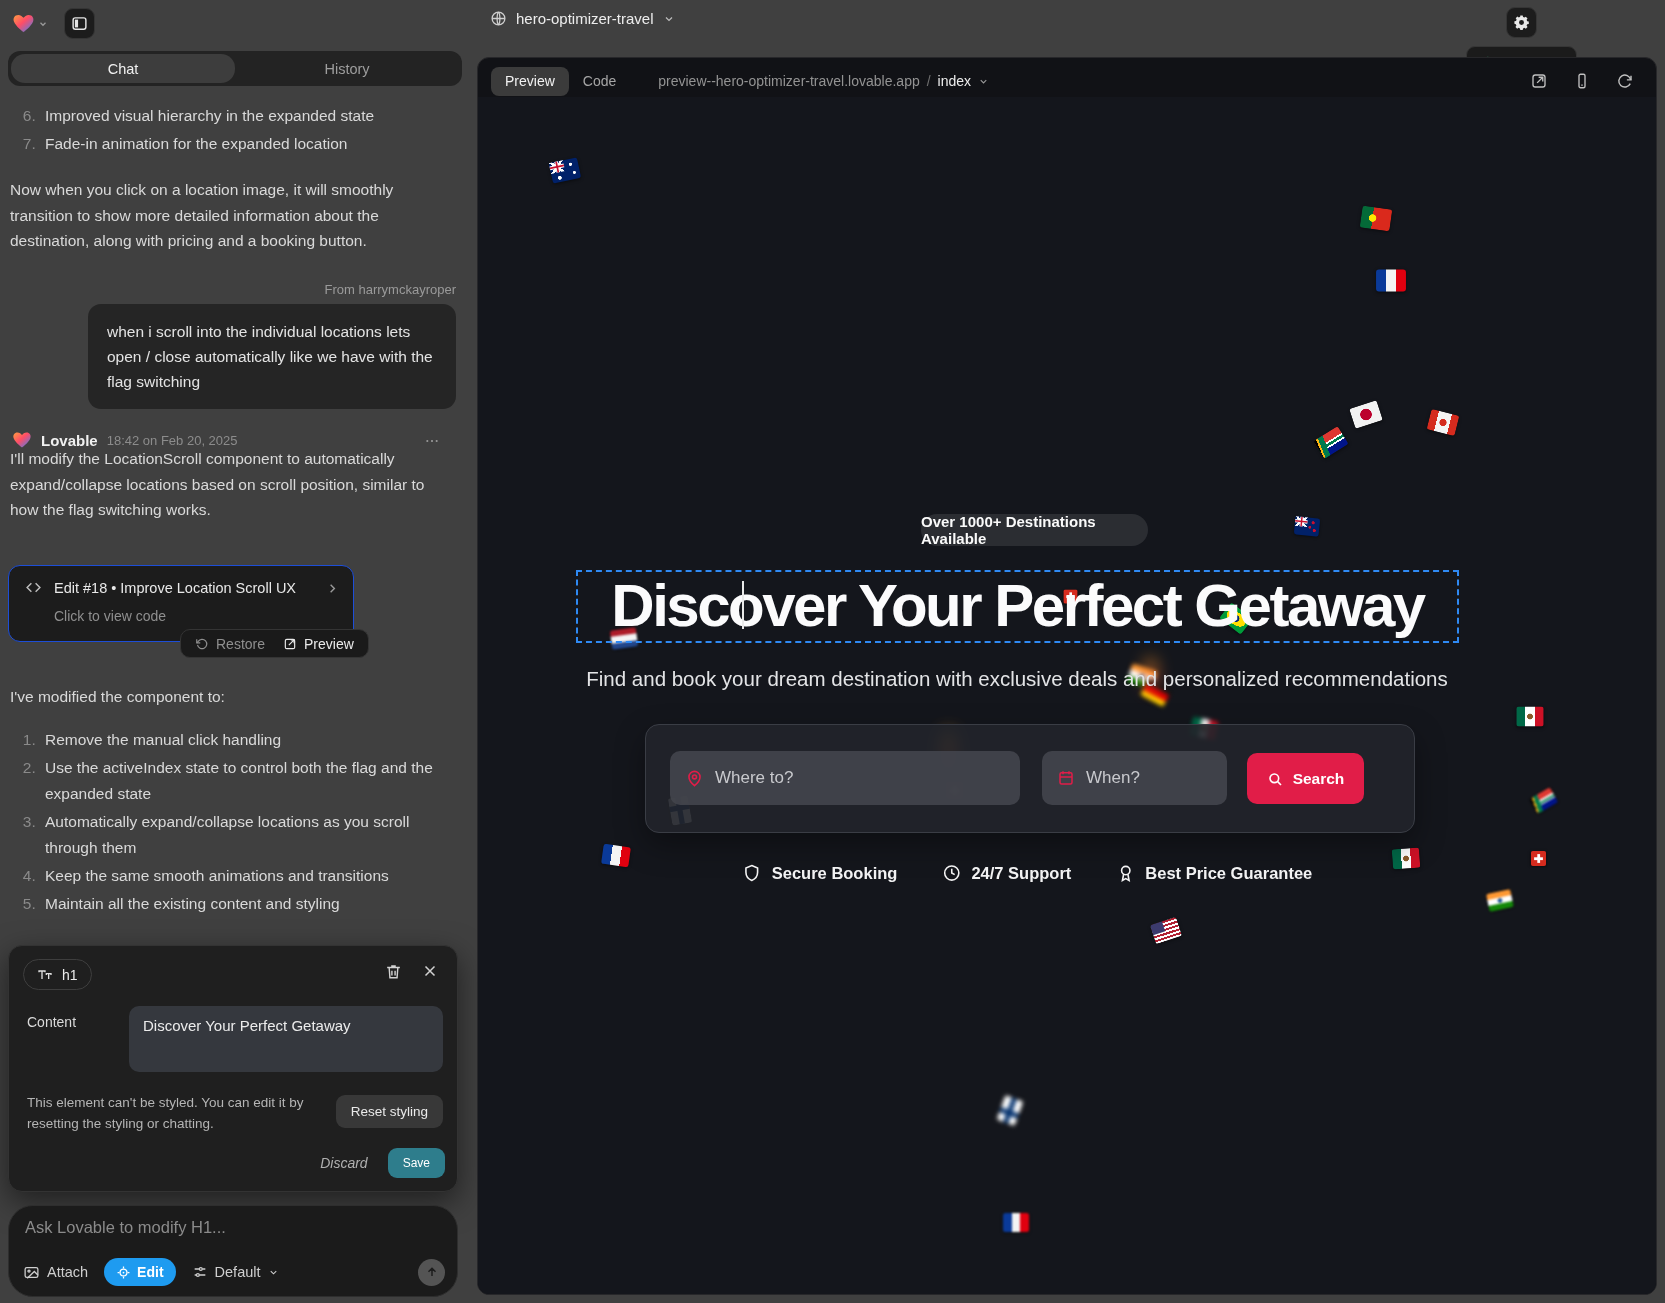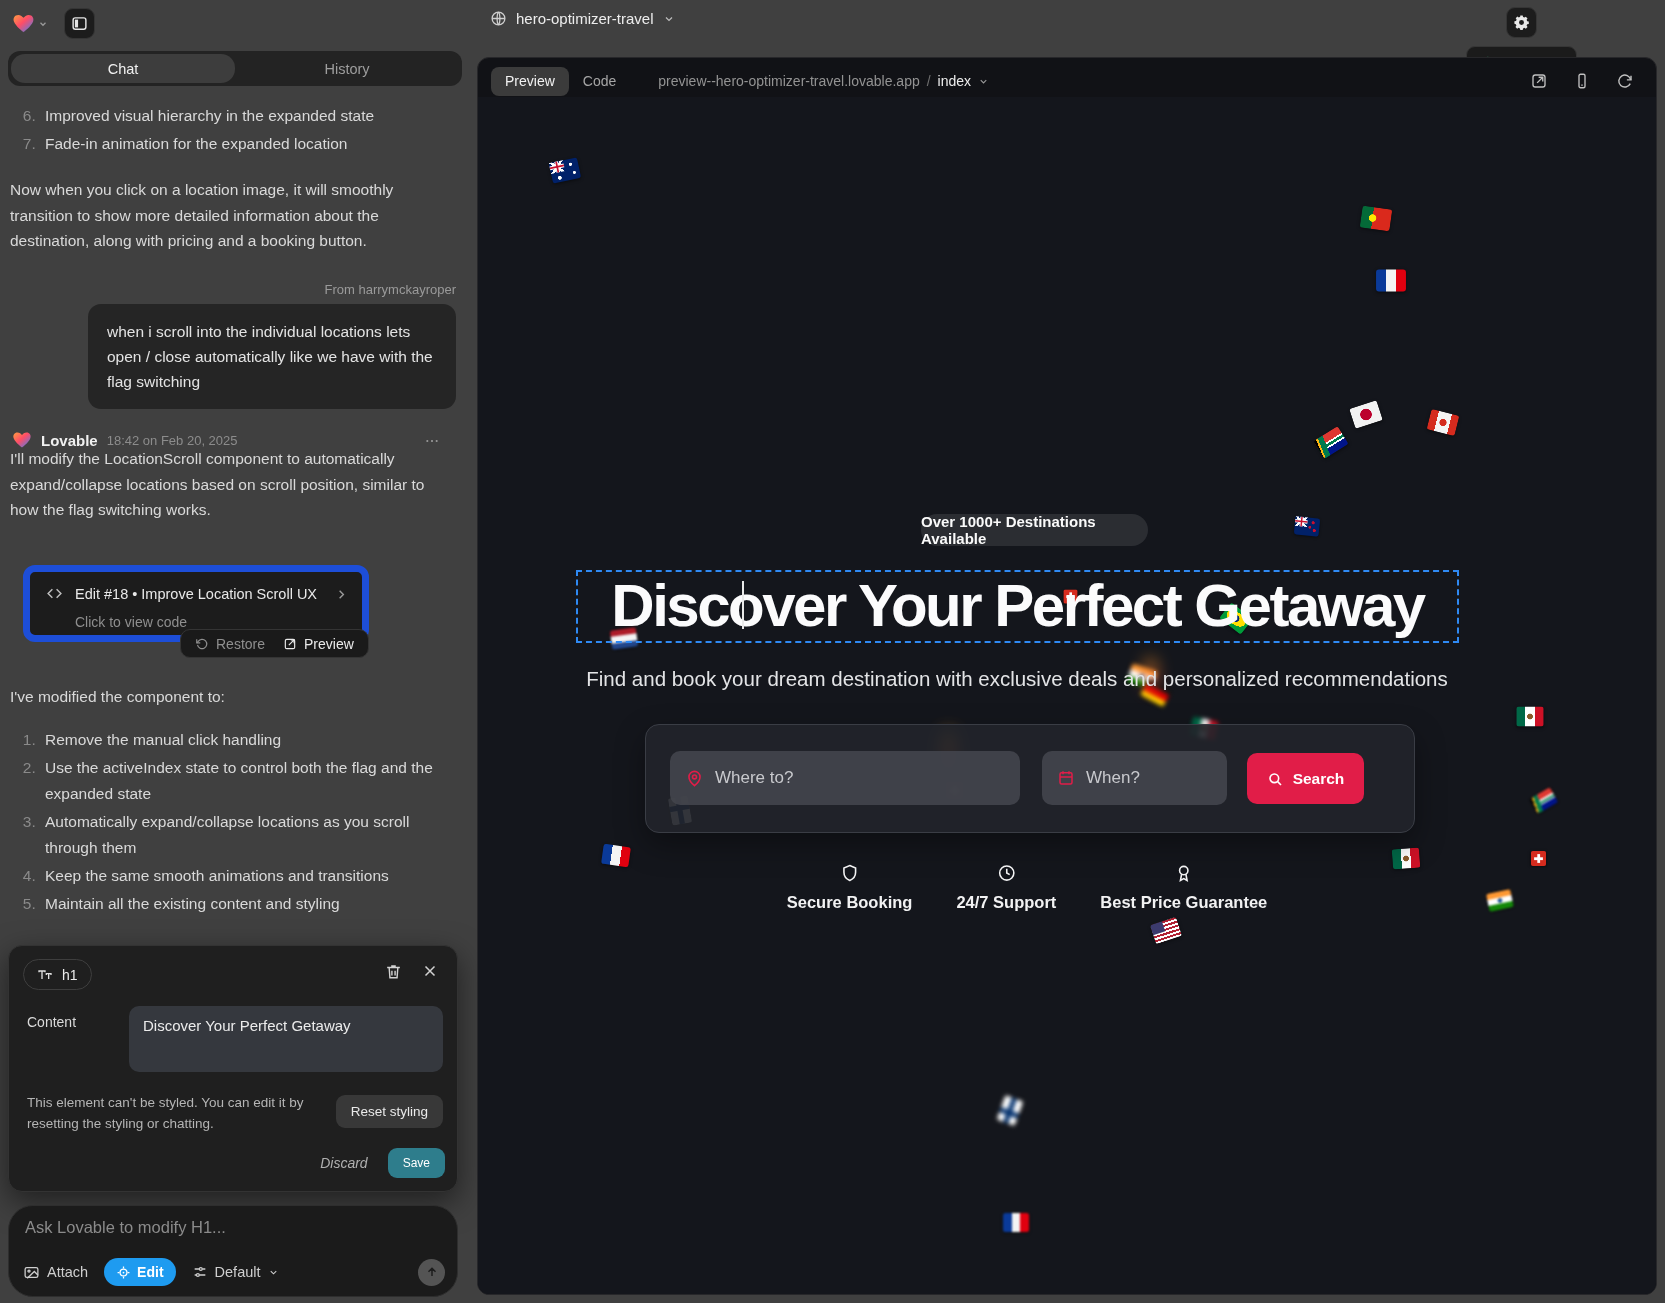--- a/index.html
+++ b/index.html
@@ -35,22 +35,22 @@
   .num-list li { padding-left:5px; margin-bottom:2px; }
   .num-list li::marker { color:#8a8a8a; }
   .from-label { position:absolute; right:16px; font-size:13px; color:#9a9a9a; }
   .user-bubble { position:absolute; left:88px; right:16px; background:#252525; border-radius:13px;
     padding:15px 19px; font-size:15.5px; line-height:25px; color:#e3e3e3; }
   .asst-header { position:absolute; left:12px; right:16px; display:flex; align-items:center; gap:9px; }
   .asst-name { font-size:15px; font-weight:700; color:#f0f0f0; }
   .asst-time { font-size:13px; color:#8c8c8c; }
   .asst-dots { position:absolute; right:16px; top:3px; color:#9a9a9a; cursor:pointer; }
 
-  .edit-card { position:absolute; left:23px; width:346px; height:77px; background:#1c1c1c;
-    border:7px solid #1d4ed8; border-radius:12px; cursor:pointer; }
+  .edit-card { position:absolute; left:8px; width:346px; height:77px; background:#1c1c1c;
+    border:1px solid #1d4ed8; border-radius:12px; cursor:pointer; }
   .ec-row1 { position:absolute; left:16px; top:13px; display:flex; align-items:center; gap:12px; }
   .ec-title { font-size:14.5px; font-weight:500; color:#e9e9e9; }
   .ec-chev { position:absolute; right:13px; top:15px; color:#9b9b9b; }
   .ec-sub { position:absolute; left:45px; top:42px; font-size:14px; color:#8f8f8f; }
   .restore-bar { position:absolute; left:180px; height:29px; background:#1a1a1a; border:1px solid #343434;
     border-radius:10px; display:flex; align-items:center; gap:18px; padding:0 14px; }
   .rb-item { display:flex; align-items:center; gap:7px; font-size:14px; cursor:pointer; }
   .rb-restore { color:#8f8f8f; }
   .rb-preview { color:#eaeaea; font-weight:500; }
 
@@ -119,21 +119,21 @@
     font-family:inherit; width:100%; }
   .s-input input::placeholder { color:#c8c9cd; }
   .s-where { left:24px; width:350px; }
   .s-when { left:396px; width:185px; }
   .search-btn { position:absolute; left:601px; top:28px; width:117px; height:51px; background:#e11d48;
     border:none; border-radius:10px; display:flex; align-items:center; justify-content:center; gap:10px;
     color:#fff; font-size:15.5px; font-weight:700; font-family:inherit; cursor:pointer; }
   .features { position:absolute; left:549px; top:766px; transform:translateX(-50%); display:flex;
     align-items:center; gap:44px; }
   .feature { display:flex; align-items:center; gap:10px; font-size:16.5px; font-weight:600;
-    color:#f2f2f3; white-space:nowrap;flex-direction:column; }
+    color:#f2f2f3; white-space:nowrap; }
 
   
   .flag { position:absolute; width:26px; height:19px; border-radius:2.5px; box-shadow:0 1px 3px rgba(0,0,0,.45); }
   .flag-fr { background:linear-gradient(90deg,#0a3a99 0 33%,#f4f4f4 33% 67%,#e1000f 67%); }
   .flag-nl { background:linear-gradient(180deg,#ae1c28 0 33%,#f4f4f4 33% 67%,#21468b 67%); }
   .flag-de { background:linear-gradient(180deg,#141414 0 33%,#dd0000 33% 67%,#ffce00 67%); }
   .flag-in { background:radial-gradient(circle at 50% 50%,#054187 0 2px,transparent 2.5px),
     linear-gradient(180deg,#ff9933 0 33%,#fff 33% 67%,#138808 67%); }
   .flag-mx { background:radial-gradient(circle at 50% 50%,#8a5a2a 0 2.5px,transparent 3px),
     linear-gradient(90deg,#006847 0 33%,#fff 33% 67%,#ce1126 67%); }

